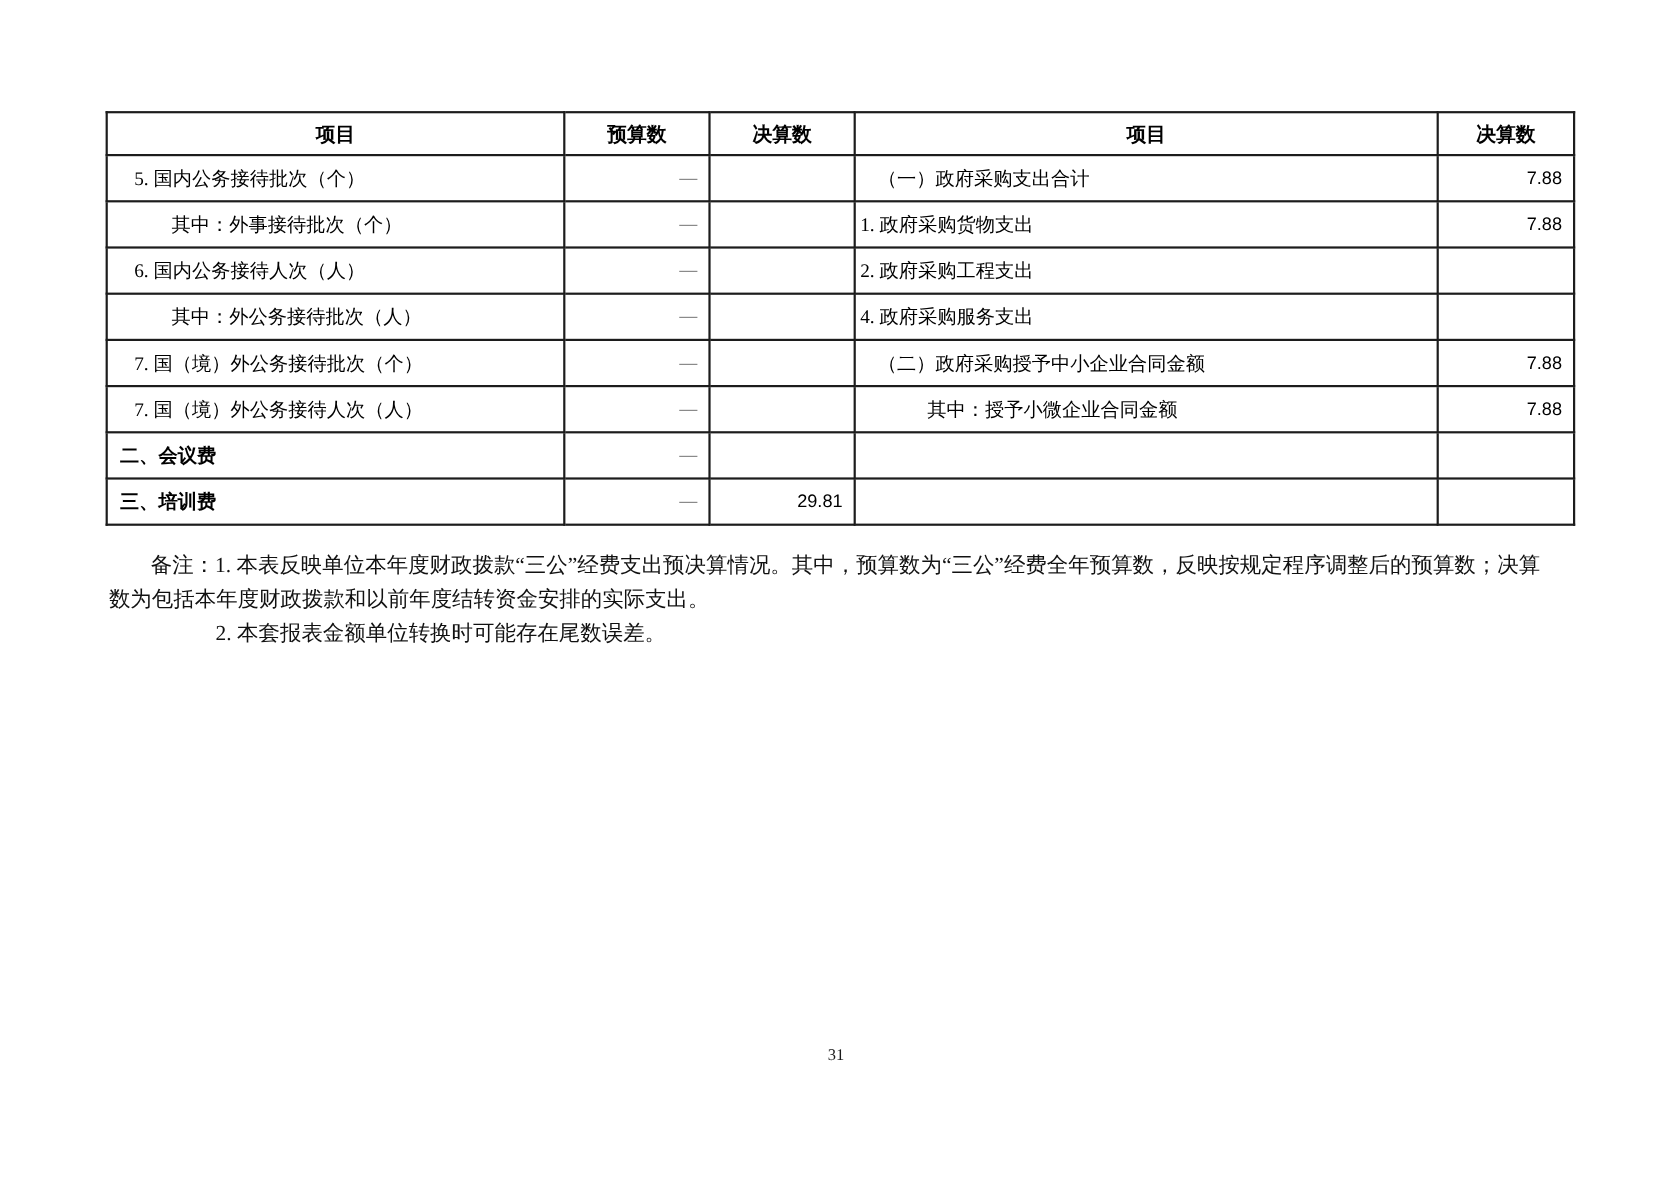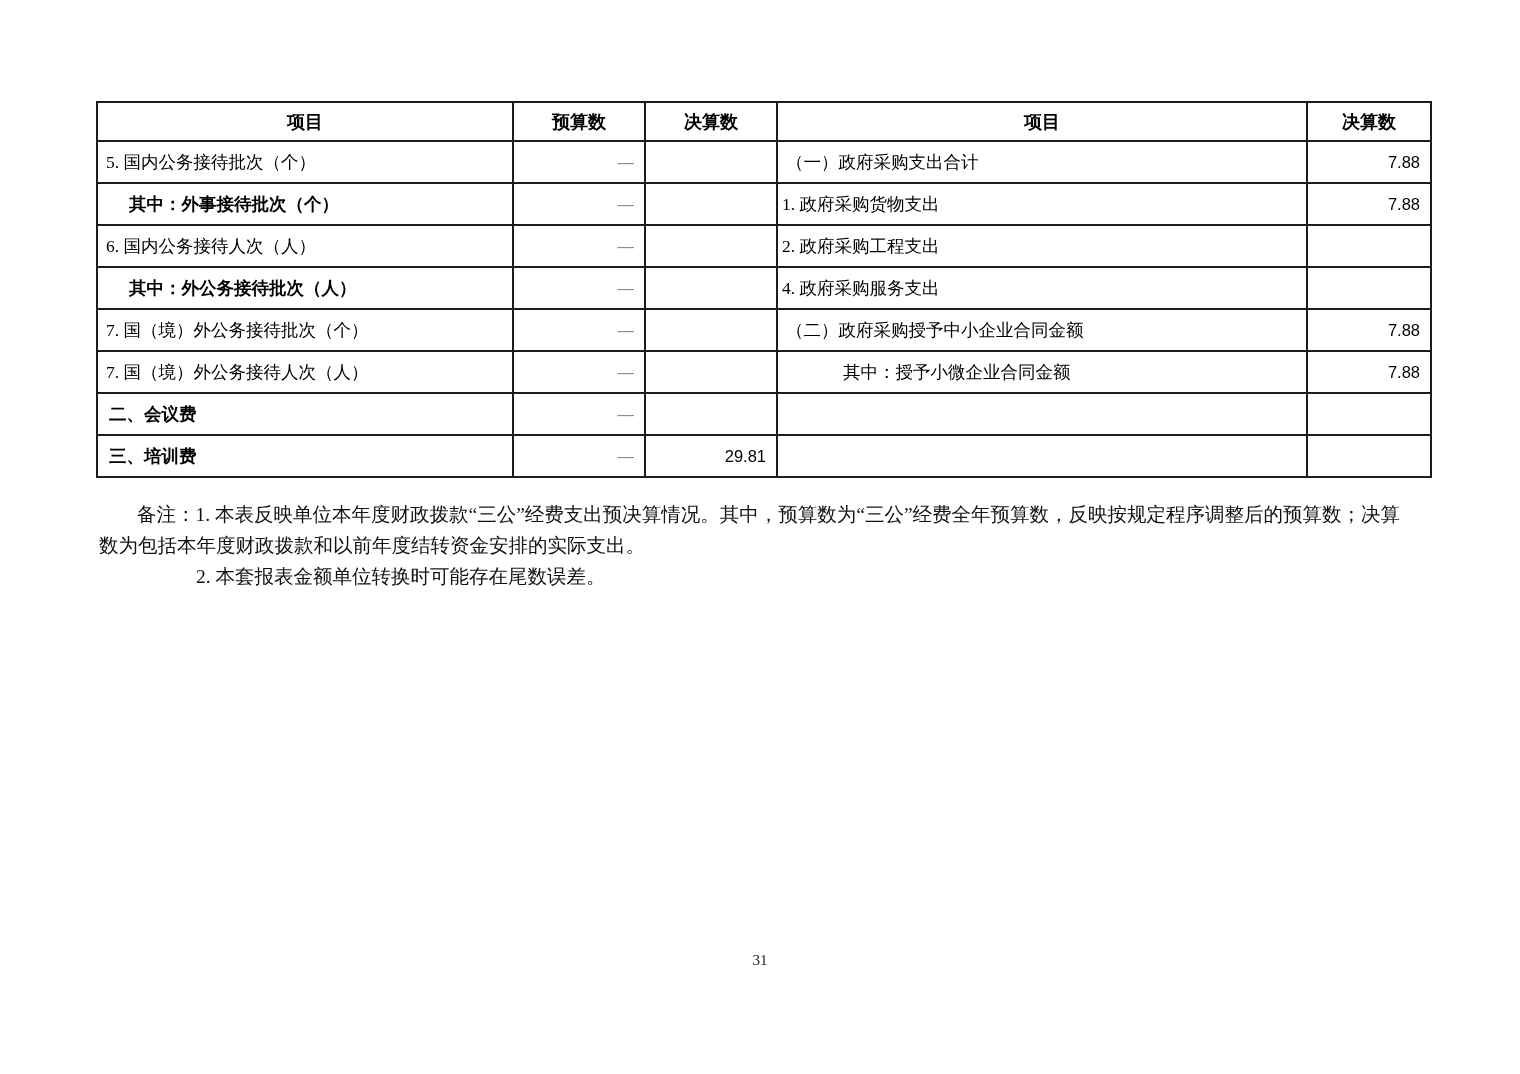--- a/index.html
+++ b/index.html
@@ -42,23 +42,23 @@
   }
   td.label { text-align: left; }
   td.num {
     text-align: right;
     padding-right: 10px;
     font-family: "Liberation Sans", "DejaVu Sans", sans-serif;
     font-size: 16.5px;
   }
   td.dash { color: #8a8a8a; font-family: "Liberation Sans", "DejaVu Sans", sans-serif; }
   td.ind0  { padding-left: 11px; }
-  td.ind1  { padding-left: 8px; }
-  td.ind2  { padding-left: 31px; font-weight: bold; }
-  td.rind0 { padding-left: 8px; }
+  td.ind1  { padding-left: 24px; }
+  td.ind2  { padding-left: 58px; }
+  td.rind0 { padding-left: 20px; }
   td.rind1 { padding-left: 4px; }
   td.rind2 { padding-left: 65px; }
   td.boldlabel { font-weight: bold; }
 
   .notes {
     position: absolute;
     left: 99px;
     top: 499px;
     width: 1340px;
     font-size: 19.5px;

